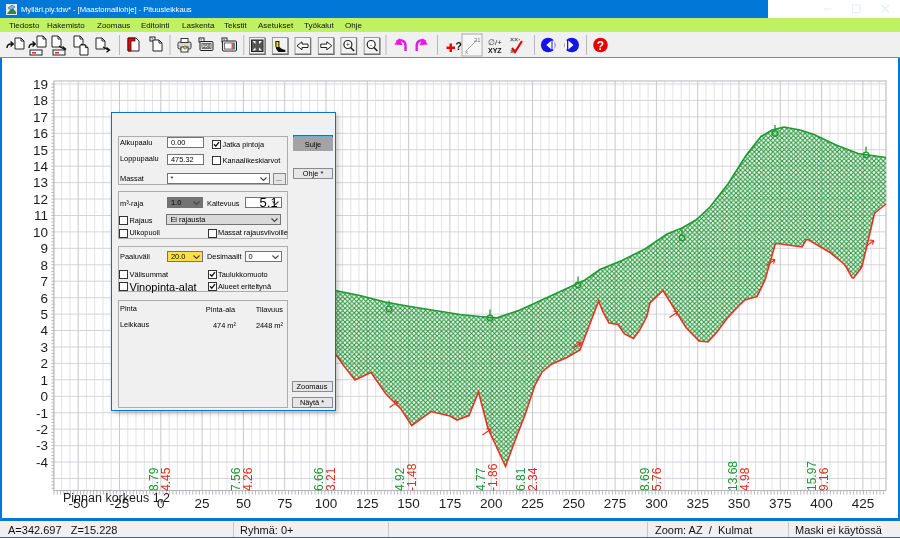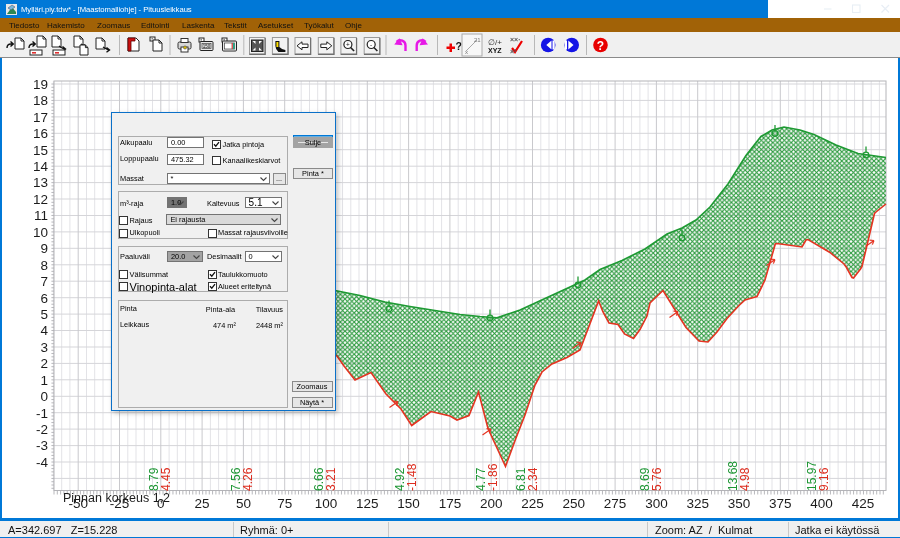--- a/index.html
+++ b/index.html
@@ -10,21 +10,21 @@
       <path d="M1 10 L6 3 L10 8 L10 10 z" fill="#2a8855"></path>
       <path d="M2 4 l4,-3 l3,2 l-4,3 z" fill="#7ab8d8" stroke="#446" stroke-width="0.5"></path>
     </svg>
  <span style="position:absolute;left:21px;top:4.5px">Mylläri.piy.tdw* - [Maastomalliohje] - Pituusleikkaus</span>
  <svg width="90" height="18" style="position:absolute;left:810px;top:0">
       <path d="M14 9 h7.5" stroke="#e8eef5" stroke-width="1.1"></path>
       <rect x="42.5" y="5" width="7.5" height="7.5" fill="none" stroke="#e8eef5" stroke-width="1.1"></rect>
       <path d="M71.5 5 L79 12.5 M79 5 L71.5 12.5" stroke="#e8eef5" stroke-width="1.2"></path>
     </svg>
 </div>
-<div style="position:absolute;left:0;top:18px;width:900px;height:14px;background:#a16207;font-size:8px;color:#111">
+<div style="position:absolute;left:0;top:18px;width:900px;height:14px;background:#bef264;font-size:8px;color:#111">
  <span style="position:absolute;left:9px;top:3px">Tiedosto</span>
  <span style="position:absolute;left:47px;top:3px">Hakemisto</span>
  <span style="position:absolute;left:97px;top:3px">Zoomaus</span>
  <span style="position:absolute;left:141px;top:3px">Editointi</span>
  <span style="position:absolute;left:182px;top:3px">Laskenta</span>
  <span style="position:absolute;left:224px;top:3px">Tekstit</span>
  <span style="position:absolute;left:258px;top:3px">Asetukset</span>
  <span style="position:absolute;left:304px;top:3px">Työkalut</span>
  <span style="position:absolute;left:345px;top:3px">Ohje</span>
 </div>
@@ -274,38 +274,38 @@
     <span style="position:absolute;left:8.0px;top:42.0px;font-size:7.4px;line-height:8px;white-space:nowrap">Loppupaalu</span>
     <span style="position:absolute;left:55.0px;top:40.7px;width:37.0px;height:11px;background:#fff;border:1px solid #737373;box-sizing:border-box;font-size:7.4px;line-height:9px;padding-left:3px">475.32</span>
     <span style="position:absolute;left:99.7px;top:43.2px;width:9px;height:9px;background:#fff;border:1px solid #333;box-sizing:border-box"></span>
     <span style="position:absolute;left:110.5px;top:43.7px;font-size:7.4px;line-height:8px;white-space:nowrap">Kanaalikeskiarvot</span>
     <span style="position:absolute;left:8.0px;top:61.5px;font-size:7.4px;line-height:8px;white-space:nowrap">Massat</span>
     <span style="position:absolute;left:54.5px;top:60.0px;width:103.0px;height:11px;background:#fff;border:1px solid #737373;box-sizing:border-box;font-size:7.4px;line-height:9px;padding-left:3px">*<svg width="7" height="5" style="position:absolute;right:2px;top:3px">
         <path d="M0.5 0.5 L3.5 3.5 L6.5 0.5" stroke="#444" stroke-width="1.1" fill="none"></path>
       </svg></span>
     <span style="position:absolute;left:160.5px;top:60.0px;width:13.0px;height:11.5px;background:#e6e6e6;border:1px solid #8a8a8a;box-sizing:border-box;font-size:7.4px;display:flex;align-items:center;justify-content:center">...</span>
     <span style="position:absolute;left:8.0px;top:86.8px;font-size:7.4px;line-height:8px;white-space:nowrap">m³-raja</span>
-    <span style="position:absolute;left:55.0px;top:84.0px;width:20px;height:11px;background:#737373;border:1px solid #737373;box-sizing:border-box;font-size:7.4px;line-height:9px;padding-left:3px">1.0<svg width="7" height="5" style="position:absolute;right:2px;top:3px">
+    <span style="position:absolute;left:55.0px;top:84.0px;width:36.0px;height:11px;background:#737373;border:1px solid #737373;box-sizing:border-box;font-size:7.4px;line-height:9px;padding-left:3px">1.0<svg width="7" height="5" style="position:absolute;right:2px;top:3px">
         <path d="M0.5 0.5 L3.5 3.5 L6.5 0.5" stroke="#444" stroke-width="1.1" fill="none"></path>
       </svg></span>
     <span style="position:absolute;left:95.0px;top:86.8px;font-size:7.4px;line-height:8px;white-space:nowrap">Kaltevuus</span>
-    <span style="position:absolute;left:132.6px;top:84.0px;width:37.0px;height:11px;background:#fff;border:1px solid #737373;box-sizing:border-box;font-size:10px;line-height:9px;padding-left:3px">5.1<svg width="7" height="5" style="position:absolute;right:2px;top:3px">
+    <span style="position:absolute;left:132.6px;top:84.0px;width:37.0px;height:11px;background:#fff;border:1px solid #737373;box-sizing:border-box;font-size:13px;line-height:9px;padding-left:14px">5.1<svg width="7" height="5" style="position:absolute;right:2px;top:3px">
         <path d="M0.5 0.5 L3.5 3.5 L6.5 0.5" stroke="#444" stroke-width="1.1" fill="none"></path>
       </svg></span>
     <span style="position:absolute;left:7.0px;top:103.3px;width:9px;height:9px;background:#fff;border:1px solid #333;box-sizing:border-box"></span>
     <span style="position:absolute;left:17.5px;top:103.8px;font-size:7.4px;line-height:8px;white-space:nowrap">Rajaus</span>
     <span style="position:absolute;left:54.4px;top:100.6px;width:115.0px;height:11px;background:#d9d9d9;border:1px solid #737373;box-sizing:border-box;font-size:7.4px;line-height:9px;padding-left:3px">Ei rajausta<svg width="7" height="5" style="position:absolute;right:2px;top:3px">
         <path d="M0.5 0.5 L3.5 3.5 L6.5 0.5" stroke="#444" stroke-width="1.1" fill="none"></path>
       </svg></span>
     <span style="position:absolute;left:7.0px;top:115.9px;width:9px;height:9px;background:#fff;border:1px solid #333;box-sizing:border-box"></span>
     <span style="position:absolute;left:17.5px;top:116.4px;font-size:7.4px;line-height:8px;white-space:nowrap">Ulkopuoli</span>
     <span style="position:absolute;left:95.8px;top:115.9px;width:9px;height:9px;background:#fff;border:1px solid #333;box-sizing:border-box"></span>
     <span style="position:absolute;left:106.0px;top:116.4px;font-size:7.4px;line-height:8px;white-space:nowrap">Massat rajausviivoille</span>
     <span style="position:absolute;left:8.0px;top:140.3px;font-size:7.4px;line-height:8px;white-space:nowrap">Paaluväli</span>
-    <span style="position:absolute;left:55.0px;top:137.5px;width:36.0px;height:11px;background:#a3a3a3;border:1px solid #737373;box-sizing:border-box;font-size:7.4px;line-height:9px;padding-left:3px">20.0<svg width="7" height="5" style="position:absolute;right:2px;top:3px">
+    <span style="position:absolute;left:55.0px;top:137.5px;width:36.0px;height:11px;background:#fde047;border:1px solid #737373;box-sizing:border-box;font-size:7.4px;line-height:9px;padding-left:3px">20.0<svg width="7" height="5" style="position:absolute;right:2px;top:3px">
         <path d="M0.5 0.5 L3.5 3.5 L6.5 0.5" stroke="#444" stroke-width="1.1" fill="none"></path>
       </svg></span>
     <span style="position:absolute;left:95.0px;top:140.3px;font-size:7.4px;line-height:8px;white-space:nowrap">Desimaalit</span>
     <span style="position:absolute;left:132.6px;top:137.5px;width:37.0px;height:11px;background:#fff;border:1px solid #737373;box-sizing:border-box;font-size:7.4px;line-height:9px;padding-left:3px">0<svg width="7" height="5" style="position:absolute;right:2px;top:3px">
         <path d="M0.5 0.5 L3.5 3.5 L6.5 0.5" stroke="#444" stroke-width="1.1" fill="none"></path>
       </svg></span>
     <span style="position:absolute;left:7.0px;top:157.2px;width:9px;height:9px;background:#fff;border:1px solid #333;box-sizing:border-box"></span>
     <span style="position:absolute;left:17.5px;top:157.7px;font-size:7.4px;line-height:8px;white-space:nowrap">Välisummat</span>
     <span style="position:absolute;left:95.8px;top:157.2px;width:9px;height:9px;background:#fff;border:1px solid #333;box-sizing:border-box">
       <svg width="7" height="7" style="position:absolute;left:0;top:0">
@@ -321,27 +321,27 @@
       </svg>
     </span>
     <span style="position:absolute;left:106.0px;top:169.8px;font-size:7.4px;line-height:8px;white-space:nowrap">Alueet eriteltynä</span>
     <span style="position:absolute;left:8.0px;top:191.5px;font-size:7.4px;line-height:8px;white-space:nowrap">Pinta</span>
     <span style="position:absolute;left:60px;top:191.5px;width:63px;font-size:7.4px;text-align:right">Pinta-ala</span>
     <span style="position:absolute;left:110px;top:191.5px;width:61px;font-size:7.4px;text-align:right">Tilavuus</span>
     <span style="position:absolute;left:8.0px;top:208.0px;font-size:7.4px;line-height:8px;white-space:nowrap">Leikkaus</span>
     <span style="position:absolute;left:60px;top:208px;width:64px;font-size:7.4px;text-align:right">474 m²</span>
     <span style="position:absolute;left:110px;top:208px;width:61px;font-size:7.4px;text-align:right">2448 m²</span>
     <span style="position:absolute;left:181.0px;top:22.3px;width:40.0px;height:11.5px;background:#e6e6e6;border:1px solid #0078d7;box-shadow:0 0 0 1.6px #66aee0 inset;box-sizing:border-box;font-size:7.4px;display:flex;align-items:center;justify-content:center">Suorita</span>
-    <span style="position:absolute;left:181.0px;top:24px;width:40.0px;height:10.5px;background:#e6e6e6;border:5px solid #a3a3a3;box-sizing:border-box;font-size:7.4px;display:flex;align-items:center;justify-content:center">Sulje</span>
-    <span style="position:absolute;left:181.0px;top:55.3px;width:40.0px;height:11.0px;background:#e6e6e6;border:1px solid #8a8a8a;box-sizing:border-box;font-size:7.4px;display:flex;align-items:center;justify-content:center">Pinta *</span>
+    <span style="position:absolute;left:181.0px;top:24px;width:40.0px;height:10.5px;background:#e6e6e6;border:7px solid #a3a3a3;box-sizing:border-box;font-size:7.4px;display:flex;align-items:center;justify-content:center">Sulje</span>
+    <span style="position:absolute;left:181.0px;top:55.3px;width:40.0px;height:11.0px;background:#e6e6e6;border:1px solid #8a8a8a;box-sizing:border-box;font-size:7.4px;display:flex;align-items:center;justify-content:center">Ohje *</span>
     <span style="position:absolute;left:179.5px;top:268.0px;width:41.0px;height:11.0px;background:#e6e6e6;border:1px solid #8a8a8a;box-sizing:border-box;font-size:7.4px;display:flex;align-items:center;justify-content:center">Zoomaus</span>
     <span style="position:absolute;left:179.5px;top:283.5px;width:41.0px;height:11.0px;background:#e6e6e6;border:1px solid #8a8a8a;box-sizing:border-box;font-size:7.4px;display:flex;align-items:center;justify-content:center">Näytä *</span>
   </div>
 <div style="position:absolute;left:0;top:518px;width:900px;height:3px;background:#0078d7"></div>
 <div style="position:absolute;left:0;top:521px;width:900px;height:17px;background:#f0f0f0;font-size:11px;color:#111;border-bottom:1px solid #0078d7">
  <span style="position:absolute;left:8px;top:2.5px">A=342.697&nbsp;&nbsp;&nbsp;Z=15.228</span>
  <span style="position:absolute;left:240px;top:2.5px">Ryhmä: 0+</span>
  <span style="position:absolute;left:655px;top:2.5px">Zoom: AZ&nbsp;&nbsp;/&nbsp;&nbsp;Kulmat</span>
- <span style="position:absolute;left:795px;top:2.5px">Jatka ei käytössä</span>
+ <span style="position:absolute;left:795px;top:2.5px">Maski ei käytössä</span>
  <span style="position:absolute;left:233px;top:1px;width:1px;height:15px;background:#c8c8c8"></span>
  <span style="position:absolute;left:388px;top:1px;width:1px;height:15px;background:#c8c8c8"></span>
  <span style="position:absolute;left:647px;top:1px;width:1px;height:15px;background:#c8c8c8"></span>
  <span style="position:absolute;left:788px;top:1px;width:1px;height:15px;background:#c8c8c8"></span>
 </div>
 </body></html>

